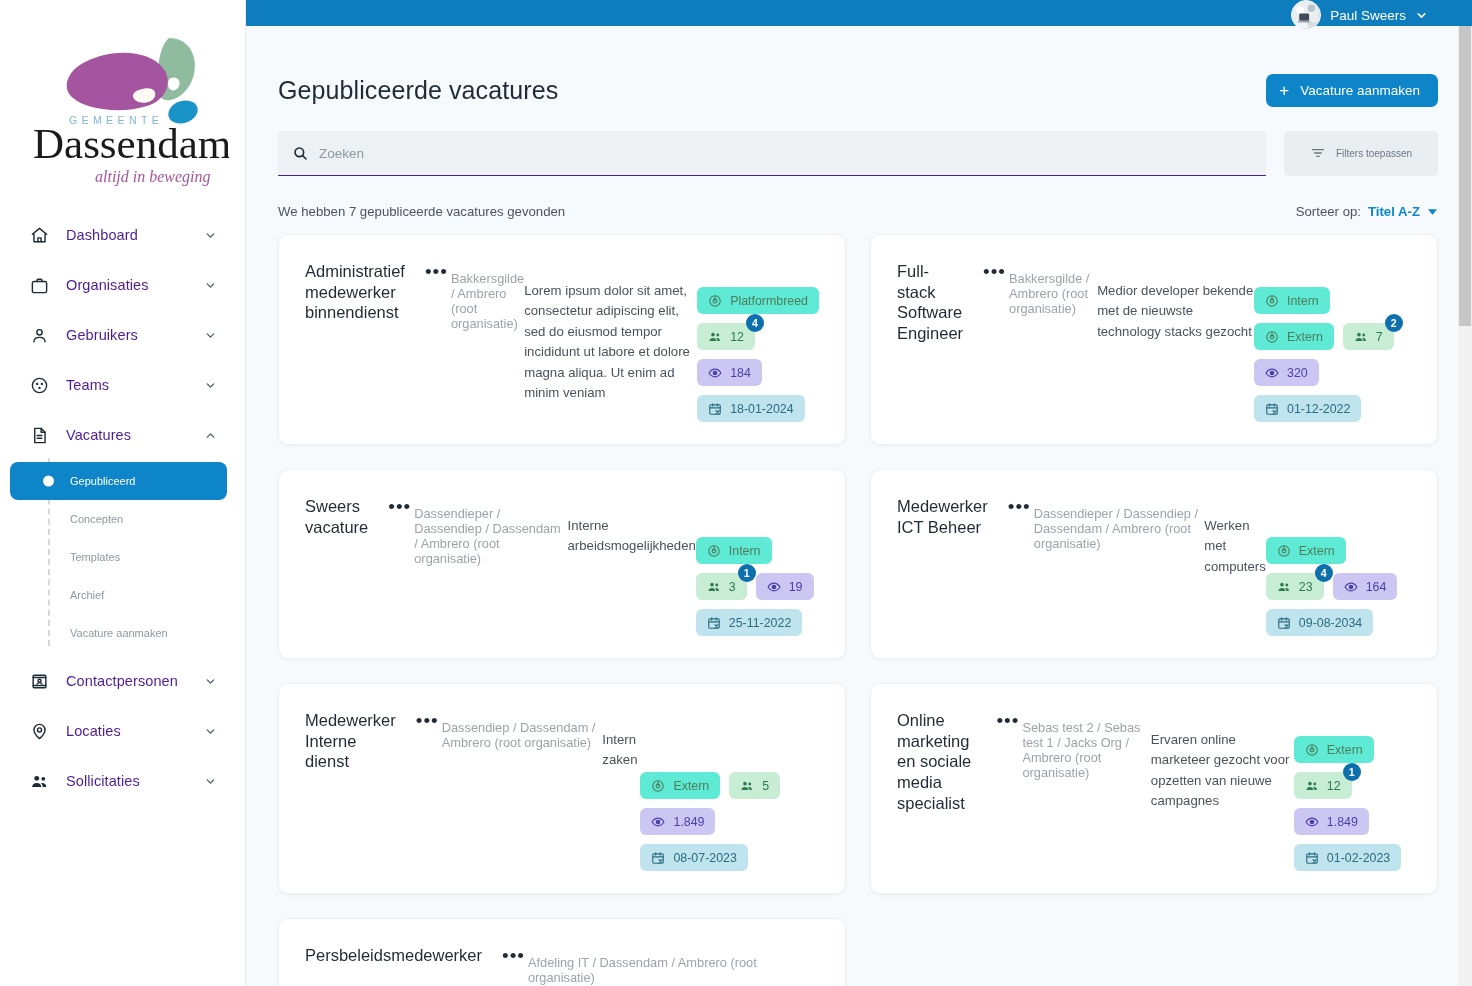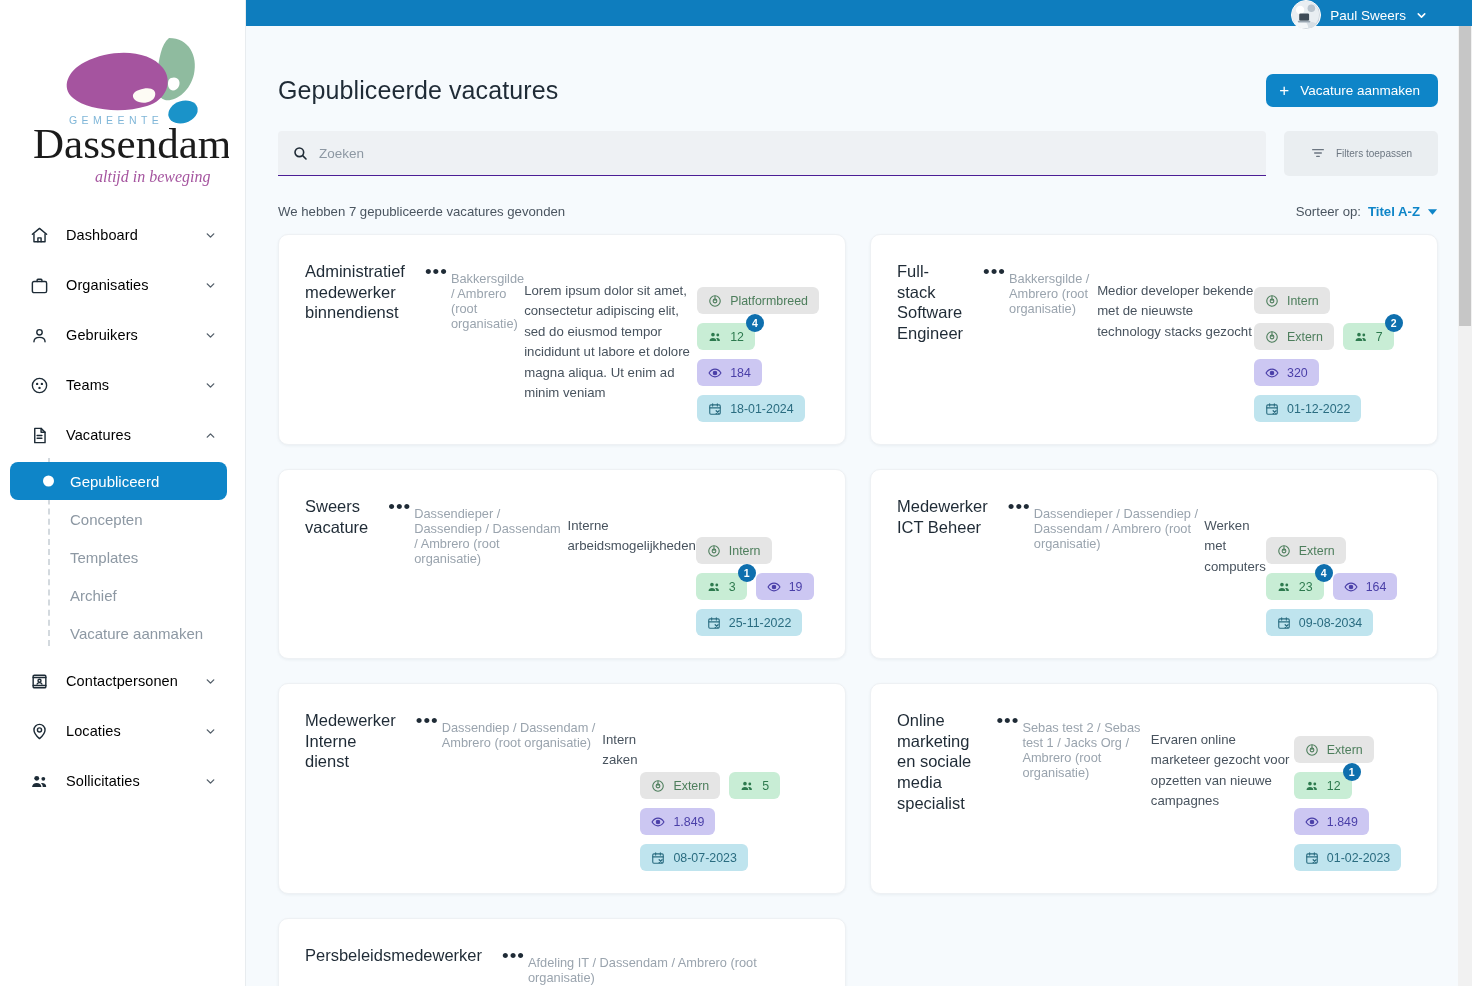--- a/index.html
+++ b/index.html
@@ -57,21 +57,21 @@
     width: 22px; height: 22px;
     margin-right: 16px;
     display: flex; align-items: center; justify-content: center;
     color: #1d2b36;
     flex: 0 0 22px;
   }
   .nav-ico svg { display: block; }
 
   .nav-label {
     font-size: 14.5px;
-    color: #000000;
+    color: #4c1d95;
     flex: 1;
     letter-spacing: .1px;
   }
 
   .chev {
     width: 14px; height: 14px;
     color: #55606b;
     display: flex; align-items: center; justify-content: center;
   }
   .chev svg { display: block; }
@@ -91,21 +91,21 @@
     bottom: 6px;
     width: 0;
     border-left: 2px dashed #d3d9de;
   }
   .sub-item {
     position: relative;
     height: 38px;
     display: flex;
     align-items: center;
     padding-left: 60px;
-    font-size: 15px;
+    font-size: 11px;
     color: #8d98a3;
     border-radius: 8px;
     margin: 0 8px 0 0;
     cursor: pointer;
   }
   .sub-item.active {
     background: #0e85c8;
     color: #ffffff;
   }
   .sub-item.active::before {
@@ -327,21 +327,21 @@
     height: 27px;
     border-radius: 6px;
     display: inline-flex;
     align-items: center;
     gap: 8px;
     padding: 0 11px;
     font-size: 12.4px;
     position: relative;
   }
   .chip svg { display:block; flex:0 0 auto; }
-  .chip.type   { background:#e5e5e5; color:#4d7e5c; }
+  .chip.type   { background:#5eead4; color:#4d7e5c; }
   .chip.people { background:#c8edd5; color:#2d7a4e; }
   .chip.views  { background:#ccc7f2; color:#4a3fa8; }
   .chip.date   { background:#bfe4ee; color:#2a6c80; }
 
   .chip-badge {
     position: absolute;
     top: -9px;
     right: -9px;
     min-width: 18px;
     height: 18px;

